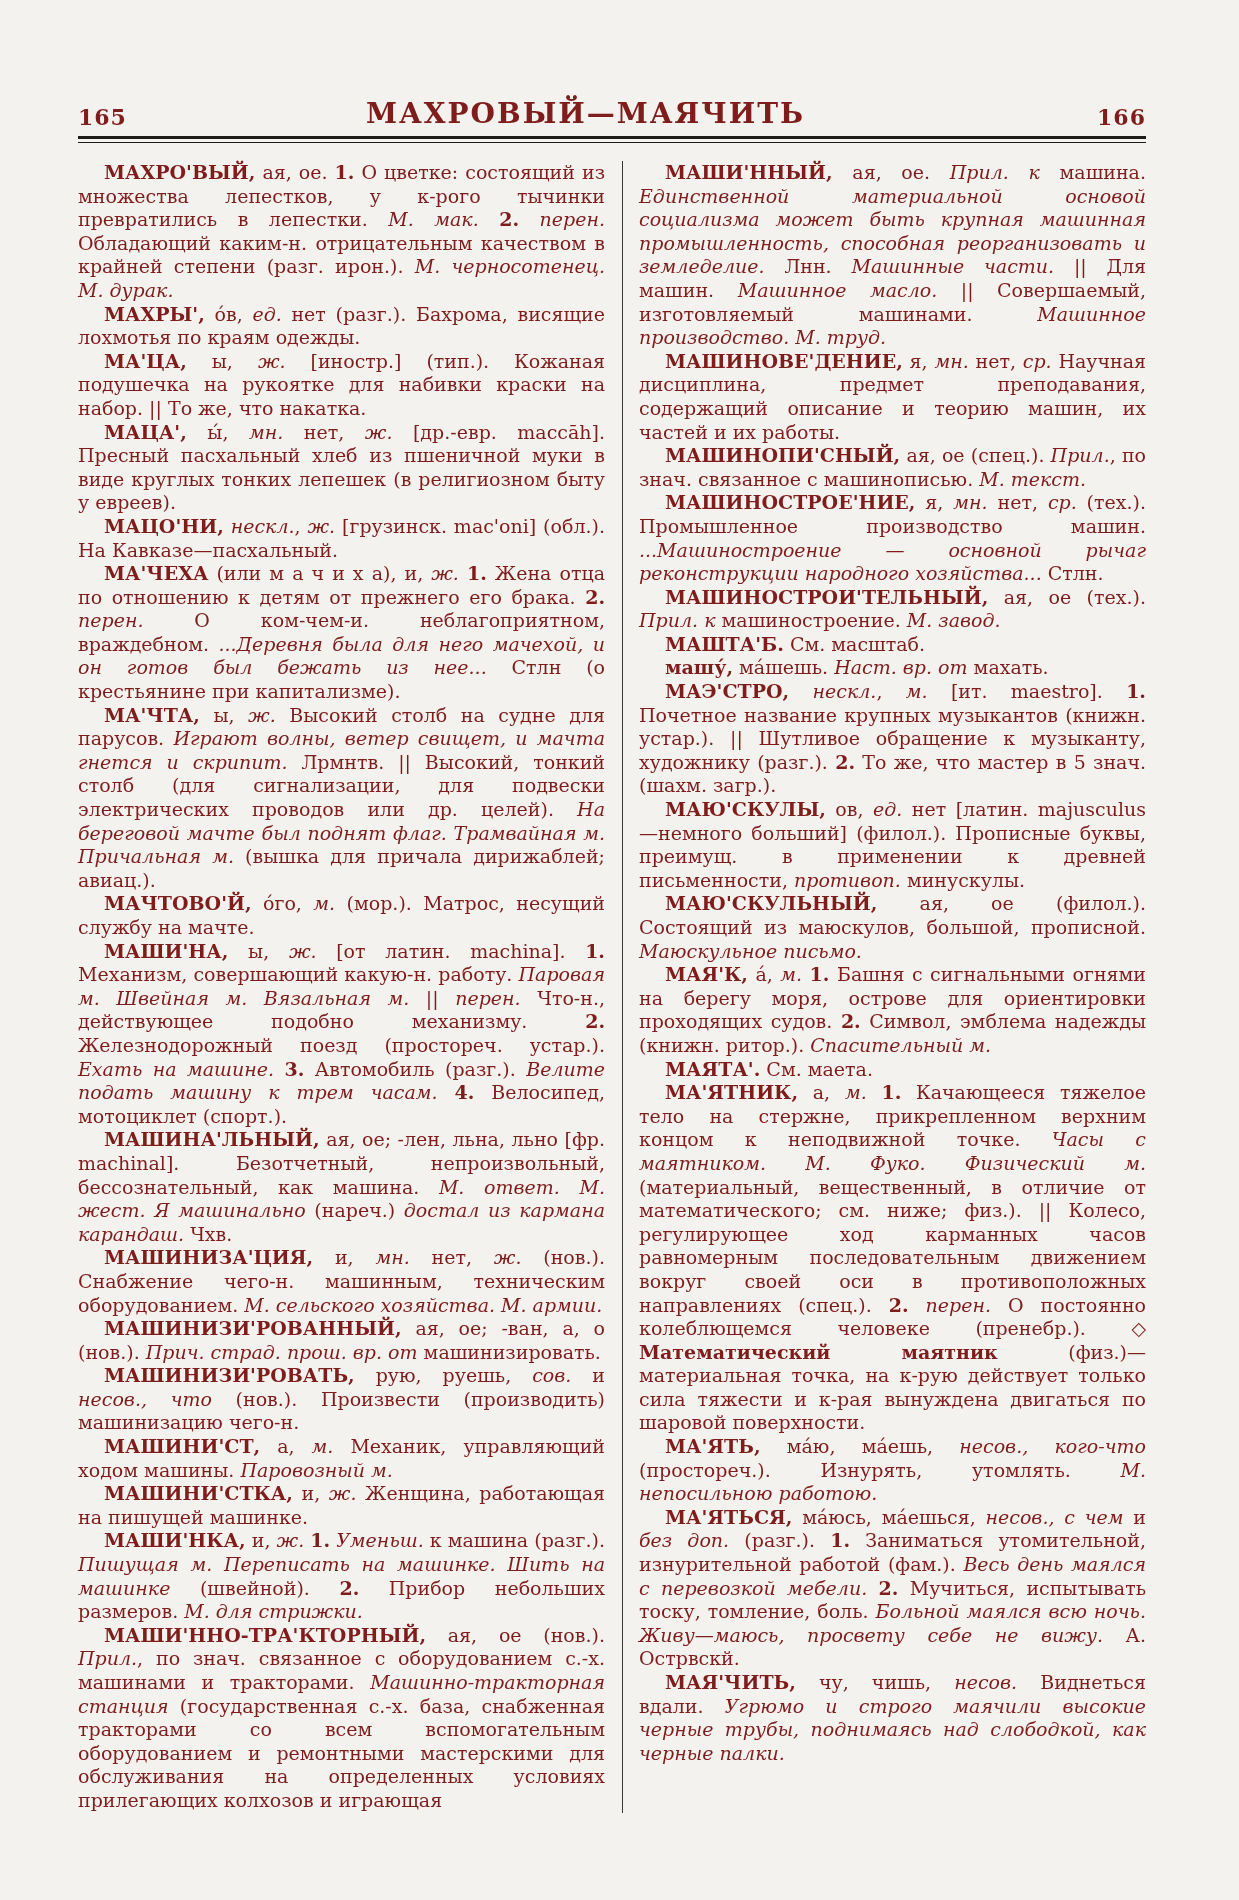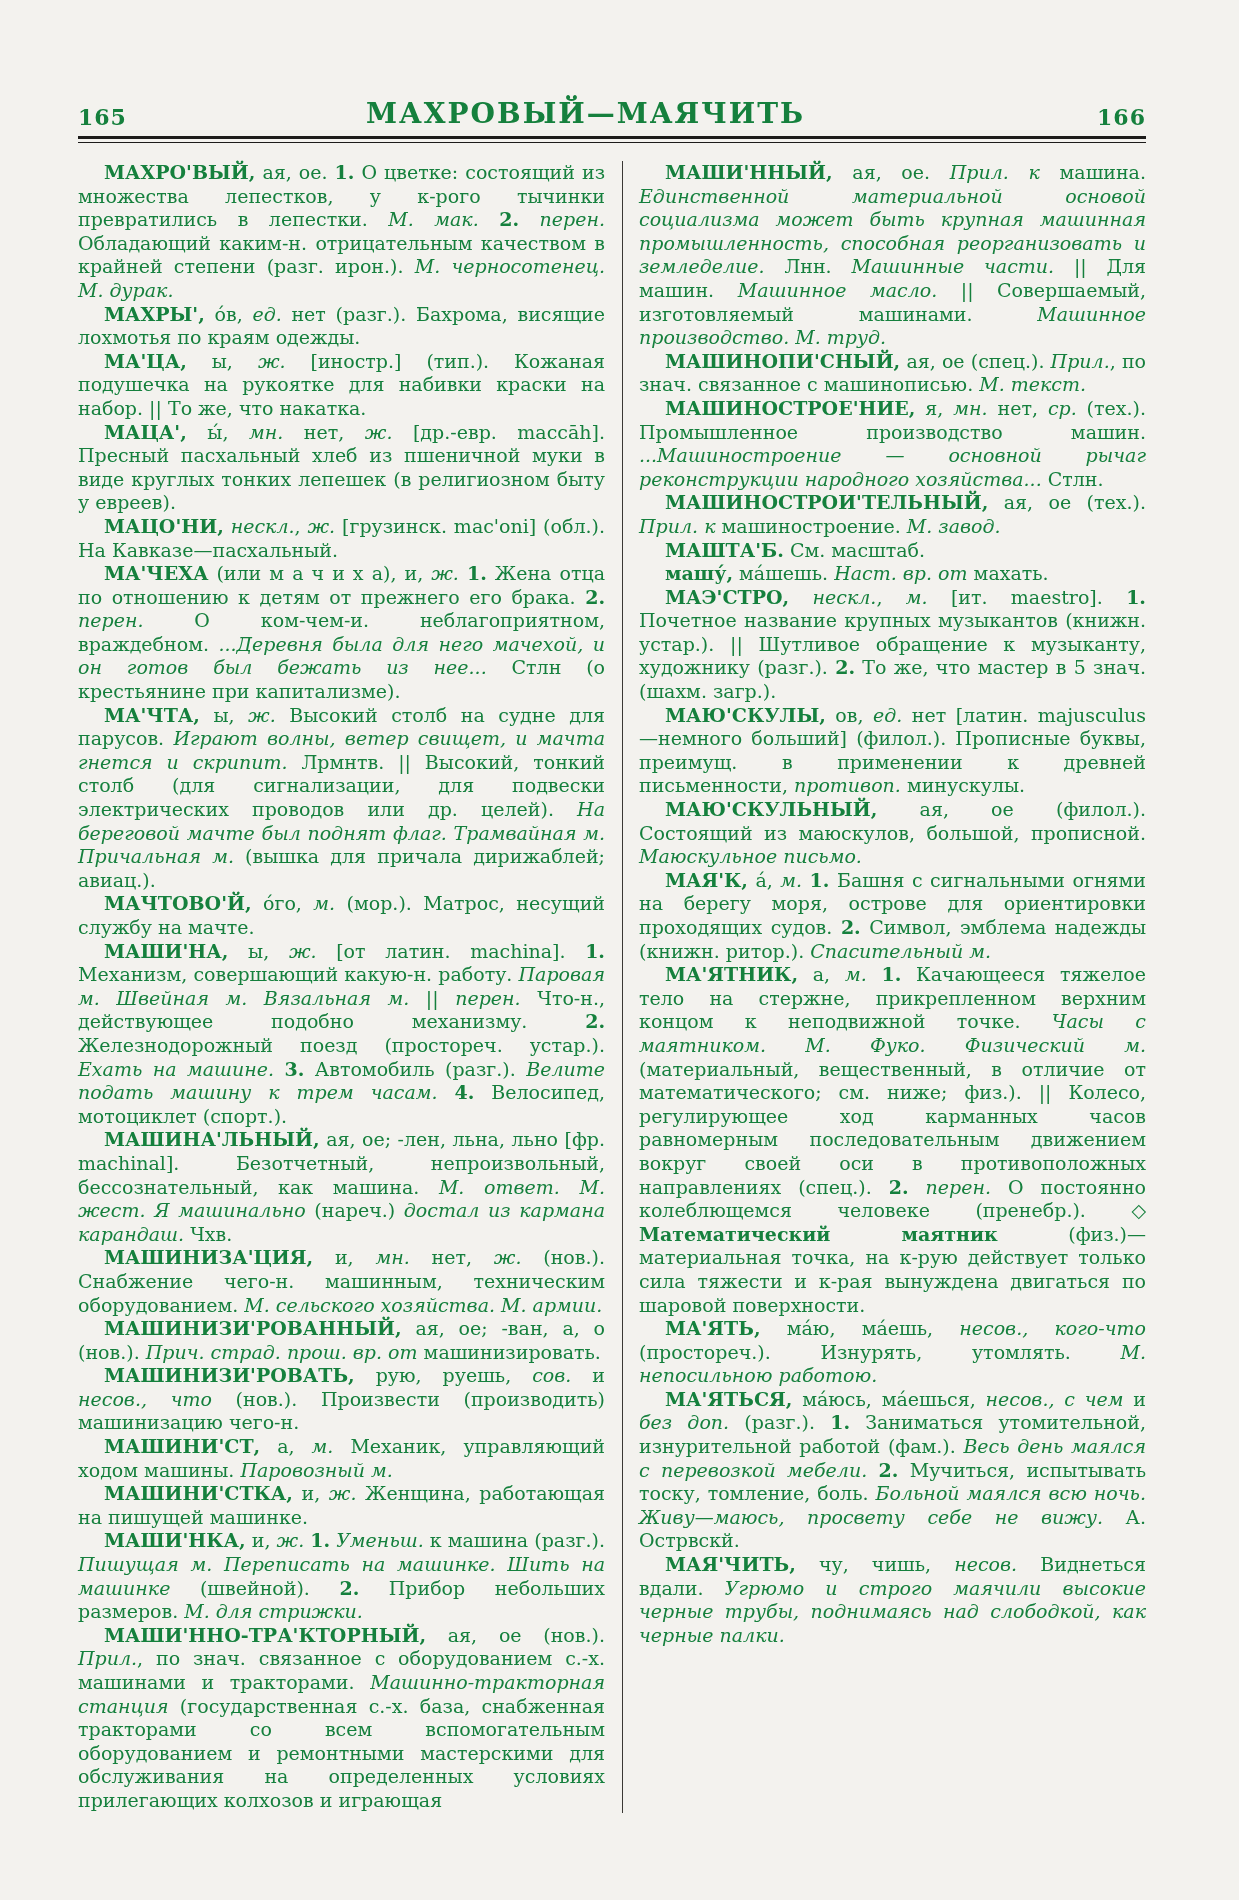--- a/index.html
+++ b/index.html
@@ -2,21 +2,21 @@
 <html lang="ru"><head>
 <meta charset="utf-8">
 <style>
   html,body{margin:0;padding:0;}
   body{background:#d8d6d1;}
   .sheet{
     position:relative;
     width:1239px;height:1900px;
     margin:0 auto;
     background:#f3f2ee;
-    color:#15803d;
+    color:#7f1d1d;
     font-family:"DejaVu Serif","Liberation Serif",serif;
     overflow:hidden;
   }
   .content{
     position:absolute;
     left:78px;top:98px;
     width:1068px;
   }
   .pagehead{
     display:flex;
@@ -91,29 +91,31 @@
           <p class="entry"><span class="rb">МАШИНИЗИ'РОВАННЫЙ,</span><span class="rn"> ая, ое; -ван, а, о (нов.). </span><span class="ri">Прич. страд. прош. вр. от</span><span class="rn"> машинизировать.</span></p>
           <p class="entry"><span class="rb">МАШИНИЗИ'РОВАТЬ,</span><span class="rn"> рую, руешь, </span><span class="ri">сов.</span><span class="rn"> и </span><span class="ri">несов., что</span><span class="rn"> (нов.). Произвести (производить) машинизацию чего-н.</span></p>
           <p class="entry"><span class="rb">МАШИНИ'СТ,</span><span class="rn"> а, </span><span class="ri">м.</span><span class="rn"> Механик, управляющий ходом машины. </span><span class="ri">Паровозный м.</span></p>
           <p class="entry"><span class="rb">МАШИНИ'СТКА,</span><span class="rn"> и, </span><span class="ri">ж.</span><span class="rn"> Женщина, работающая на пишущей машинке.</span></p>
           <p class="entry"><span class="rb">МАШИ'НКА,</span><span class="rn"> и, </span><span class="ri">ж.</span><span class="rn"> </span><span class="rb">1.</span><span class="rn"> </span><span class="ri">Уменьш.</span><span class="rn"> к машина (разг.). </span><span class="ri">Пишущая м. Переписать на машинке. Шить на машинке</span><span class="rn"> (швейной). </span><span class="rb">2.</span><span class="rn"> Прибор небольших размеров. </span><span class="ri">М. для стрижки.</span></p>
           <p class="entry"><span class="rb">МАШИ'ННО-ТРА'КТОРНЫЙ,</span><span class="rn"> ая, ое (нов.). </span><span class="ri">Прил.</span><span class="rn">, по знач. связанное с оборудованием с.-х. машинами и тракторами. </span><span class="ri">Машинно-тракторная станция</span><span class="rn"> (государственная с.-х. база, снабженная тракторами со всем вспомогательным оборудованием и ремонтными мастерскими для обслуживания на определенных условиях прилегающих колхозов и играющая</span></p>
         </div>
       <div class="vrule"></div>
       <div class="col right" id="col-right">
           <p class="entry"><span class="rb">МАШИ'ННЫЙ,</span><span class="rn"> ая, ое. </span><span class="ri">Прил. к</span><span class="rn"> машина. </span><span class="ri">Единственной материальной основой социализма может быть крупная машинная промышленность, способная реорганизовать и земледелие.</span><span class="rn"> Лнн. </span><span class="ri">Машинные части.</span><span class="rn"> || Для машин. </span><span class="ri">Машинное масло.</span><span class="rn"> || Совершаемый, изготовляемый машинами. </span><span class="ri">Машинное производство. М. труд.</span></p>
+          <p class="entry"><span class="rb">МАШИНОВЕ'ДЕНИЕ,</span><span class="rn"> я, </span><span class="ri">мн.</span><span class="rn"> нет, </span><span class="ri">ср.</span><span class="rn"> Научная дисциплина, предмет преподавания, содержащий описание и теорию машин, их частей и их работы.</span></p>
           <p class="entry"><span class="rb">МАШИНОПИ'СНЫЙ,</span><span class="rn"> ая, ое (спец.). </span><span class="ri">Прил.</span><span class="rn">, по знач. связанное с машинописью. </span><span class="ri">М. текст.</span></p>
           <p class="entry"><span class="rb">МАШИНОСТРОЕ'НИЕ,</span><span class="rn"> я, </span><span class="ri">мн.</span><span class="rn"> нет, </span><span class="ri">ср.</span><span class="rn"> (тех.). Промышленное производство машин. </span><span class="ri">...Машиностроение — основной рычаг реконструкции народного хозяйства...</span><span class="rn"> Стлн.</span></p>
           <p class="entry"><span class="rb">МАШИНОСТРОИ'ТЕЛЬНЫЙ,</span><span class="rn"> ая, ое (тех.). </span><span class="ri">Прил. к</span><span class="rn"> машиностроение. </span><span class="ri">М. завод.</span></p>
           <p class="entry"><span class="rb">МАШТА'Б.</span><span class="rn"> См. масштаб.</span></p>
           <p class="entry"><span class="rb">машу́,</span><span class="rn"> ма́шешь. </span><span class="ri">Наст. вр. от</span><span class="rn"> махать.</span></p>
           <p class="entry"><span class="rb">МАЭ'СТРО,</span><span class="rn"> </span><span class="ri">нескл.</span><span class="rn">, </span><span class="ri">м.</span><span class="rn"> [ит. maestro]. </span><span class="rb">1.</span><span class="rn"> Почетное название крупных музыкантов (книжн. устар.). || Шутливое обращение к музыканту, художнику (разг.). </span><span class="rb">2.</span><span class="rn"> То же, что мастер в 5 знач. (шахм. загр.).</span></p>
           <p class="entry"><span class="rb">МАЮ'СКУЛЫ,</span><span class="rn"> ов, </span><span class="ri">ед.</span><span class="rn"> нет [латин. majusculus—немного больший] (филол.). Прописные буквы, преимущ. в применении к древней письменности, </span><span class="ri">противоп.</span><span class="rn"> минускулы.</span></p>
           <p class="entry"><span class="rb">МАЮ'СКУЛЬНЫЙ,</span><span class="rn"> ая, ое (филол.). Состоящий из маюскулов, большой, прописной. </span><span class="ri">Маюскульное письмо.</span></p>
           <p class="entry"><span class="rb">МАЯ'К,</span><span class="rn"> а́, </span><span class="ri">м.</span><span class="rn"> </span><span class="rb">1.</span><span class="rn"> Башня с сигнальными огнями на берегу моря, острове для ориентировки проходящих судов. </span><span class="rb">2.</span><span class="rn"> Символ, эмблема надежды (книжн. ритор.). </span><span class="ri">Спасительный м.</span></p>
+          <p class="entry"><span class="rb">МАЯТА'.</span><span class="rn"> См. маета.</span></p>
           <p class="entry"><span class="rb">МА'ЯТНИК,</span><span class="rn"> а, </span><span class="ri">м.</span><span class="rn"> </span><span class="rb">1.</span><span class="rn"> Качающееся тяжелое тело на стержне, прикрепленном верхним концом к неподвижной точке. </span><span class="ri">Часы с маятником. М. Фуко. Физический м.</span><span class="rn"> (материальный, вещественный, в отличие от математического; см. ниже; физ.). || Колесо, регулирующее ход карманных часов равномерным последовательным движением вокруг своей оси в противоположных направлениях (спец.). </span><span class="rb">2.</span><span class="rn"> </span><span class="ri">перен.</span><span class="rn"> О постоянно колеблющемся человеке (пренебр.). ◇ </span><span class="rb">Математический маятник</span><span class="rn"> (физ.)—материальная точка, на к-рую действует только сила тяжести и к-рая вынуждена двигаться по шаровой поверхности.</span></p>
           <p class="entry"><span class="rb">МА'ЯТЬ,</span><span class="rn"> ма́ю, ма́ешь, </span><span class="ri">несов., кого-что</span><span class="rn"> (простореч.). Изнурять, утомлять. </span><span class="ri">М. непосильною работою.</span></p>
           <p class="entry"><span class="rb">МА'ЯТЬСЯ,</span><span class="rn"> ма́юсь, ма́ешься, </span><span class="ri">несов., с чем</span><span class="rn"> и </span><span class="ri">без доп.</span><span class="rn"> (разг.). </span><span class="rb">1.</span><span class="rn"> Заниматься утомительной, изнурительной работой (фам.). </span><span class="ri">Весь день маялся с перевозкой мебели.</span><span class="rn"> </span><span class="rb">2.</span><span class="rn"> Мучиться, испытывать тоску, томление, боль. </span><span class="ri">Больной маялся всю ночь. Живу—маюсь, просвету себе не вижу.</span><span class="rn"> А. Острвскй.</span></p>
           <p class="entry"><span class="rb">МАЯ'ЧИТЬ,</span><span class="rn"> чу, чишь, </span><span class="ri">несов.</span><span class="rn"> Виднеться вдали. </span><span class="ri">Угрюмо и строго маячили высокие черные трубы, поднимаясь над слободкой, как черные палки.</span></p>
         </div>
     </div>
 
   </div>
 </div>
 

